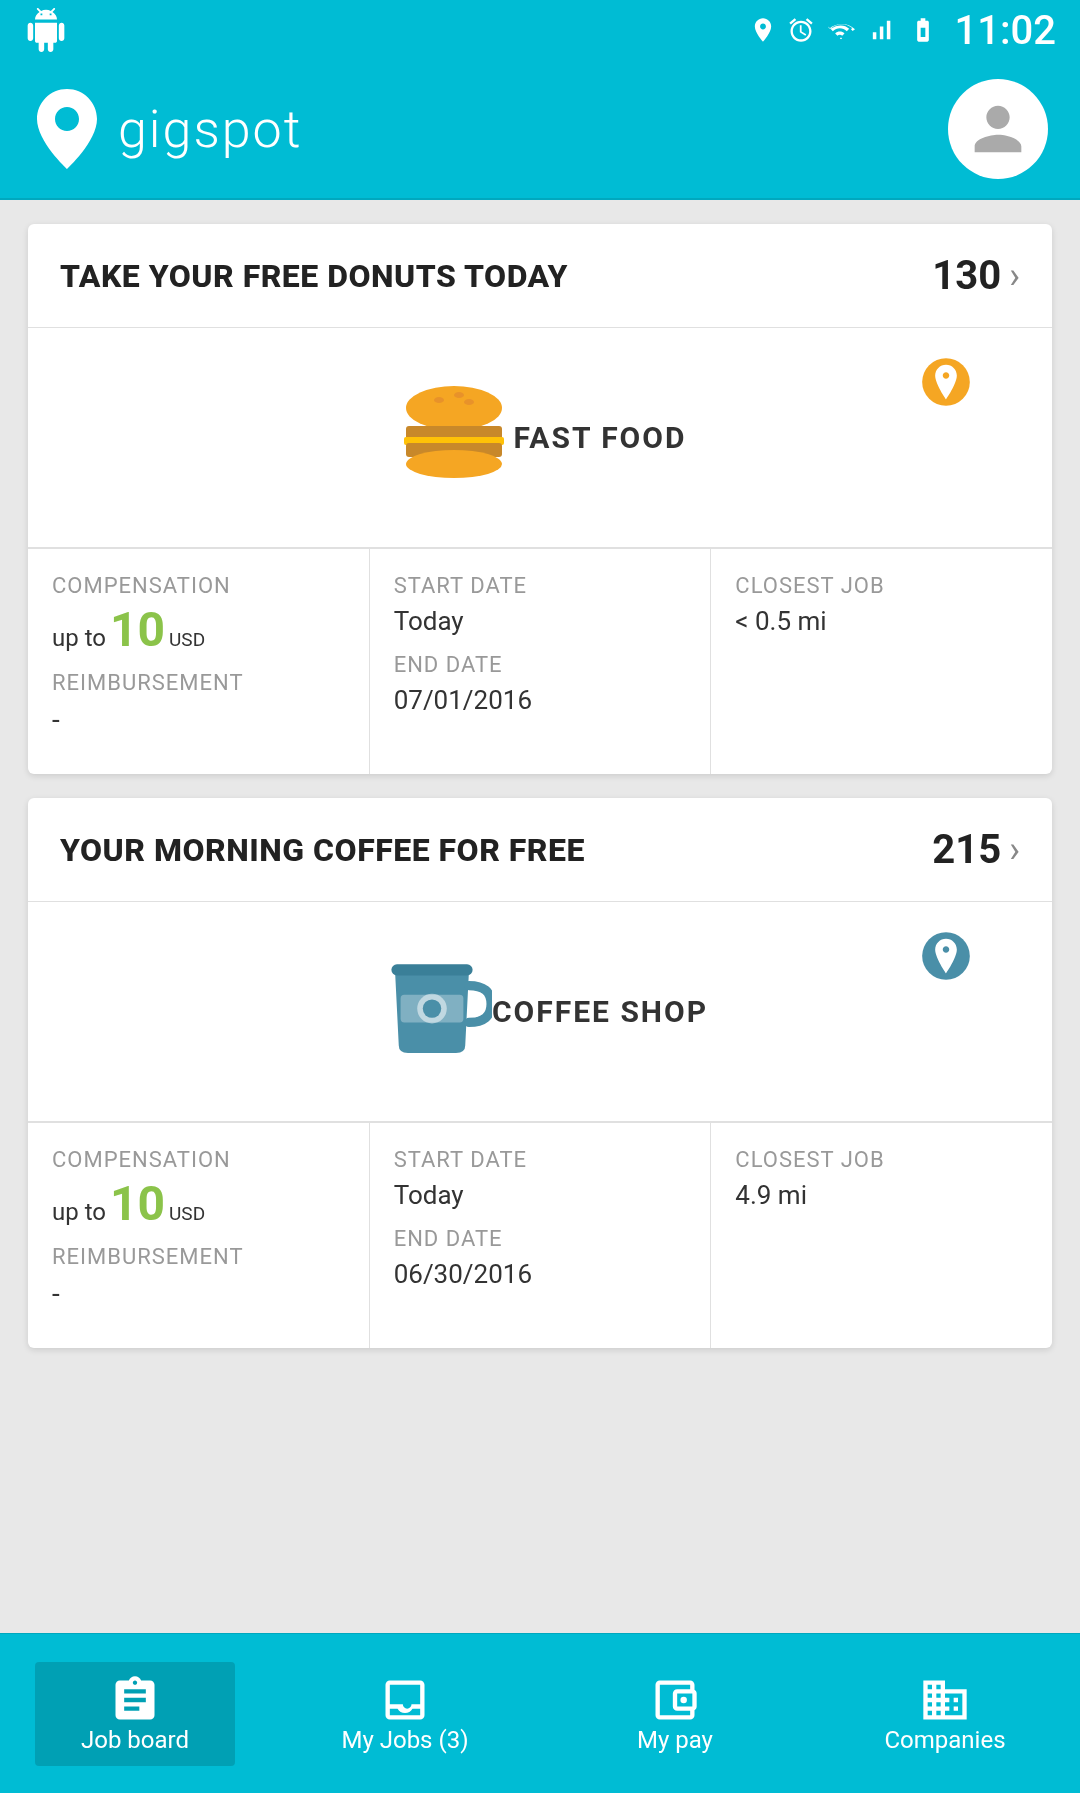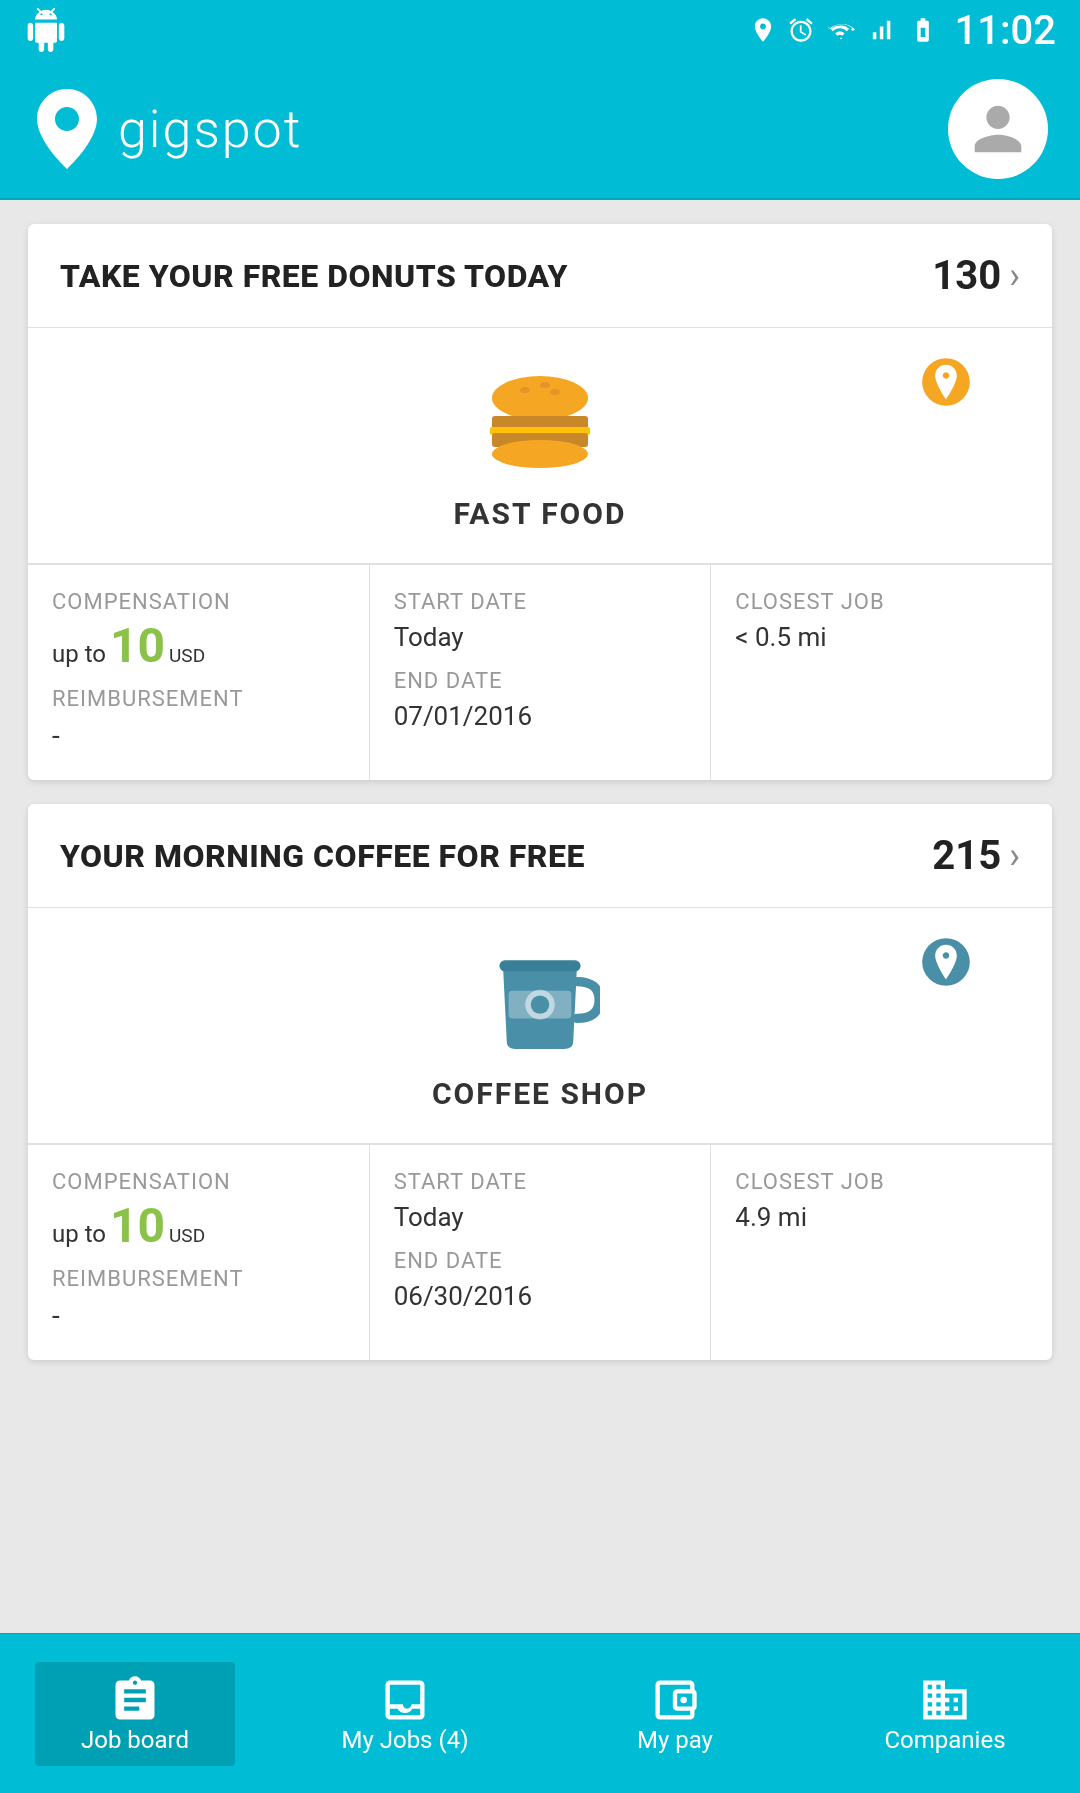--- a/index.html
+++ b/index.html
@@ -127,21 +127,21 @@
     }
     .chevron-icon {
       font-size: 36px;
       color: #888;
     }
 
     
     .card-visual {
       padding: 32px;
       display: flex;
-      flex-direction: column;
+      flex-direction: row;
       align-items: center;
       justify-content: center;
       background: white;
       position: relative;
       min-height: 220px;
       border-bottom: 1px solid #e0e0e0;
     }
     .location-pin-badge {
       position: absolute;
       top: 28px;
@@ -159,21 +159,21 @@
       letter-spacing: 2px;
     }
 
     
     .card-details {
       display: flex;
       border-top: 1px solid #e0e0e0;
     }
     .detail-cell {
       flex: 1;
-      padding: 24px 24px 28px;
+      padding: 24px 24px 38px;
       border-right: 1px solid #e0e0e0;
     }
     .detail-cell:last-child {
       border-right: none;
     }
     .detail-label {
       font-size: 22px;
       color: #999;
       letter-spacing: 1px;
       font-weight: 400;
@@ -437,21 +437,21 @@
     </div>
     <span class="nav-label">Job board</span>
   </div>
 
   <div class="nav-item">
     <div class="nav-icon">
       <svg viewBox="0 0 24 24">
         <path d="M19 3H5c-1.1 0-2 .9-2 2v14c0 1.1.9 2 2 2h14c1.1 0 2-.9 2-2V5c0-1.1-.9-2-2-2zm0 16H5v-3h3.56c.69 1.19 1.97 2 3.45 2s2.75-.81 3.45-2H19v3zm0-5h-4c0 1.1-.9 2-2 2s-2-.9-2-2H5V5h14v9z"></path>
       </svg>
     </div>
-    <span class="nav-label">My Jobs (4)</span>
+    <span class="nav-label">My Jobs (3)</span>
   </div>
 
   <div class="nav-item">
     <div class="nav-icon">
       <svg viewBox="0 0 24 24">
         <path d="M21 7.28V5c0-1.1-.9-2-2-2H5C3.89 3 3 3.9 3 5v14c0 1.1.9 2 2 2h14c1.1 0 2-.9 2-2v-2.28c.59-.35 1-.98 1-1.72V9c0-.74-.41-1.37-1-1.72zM20 9v6h-7V9h7zM5 19V5h14v2h-6c-1.1 0-2 .9-2 2v6c0 1.1.9 2 2 2h6v2H5z"></path>
         <circle cx="16" cy="12" r="1.5" fill="white"></circle>
       </svg>
     </div>
     <span class="nav-label">My pay</span>

